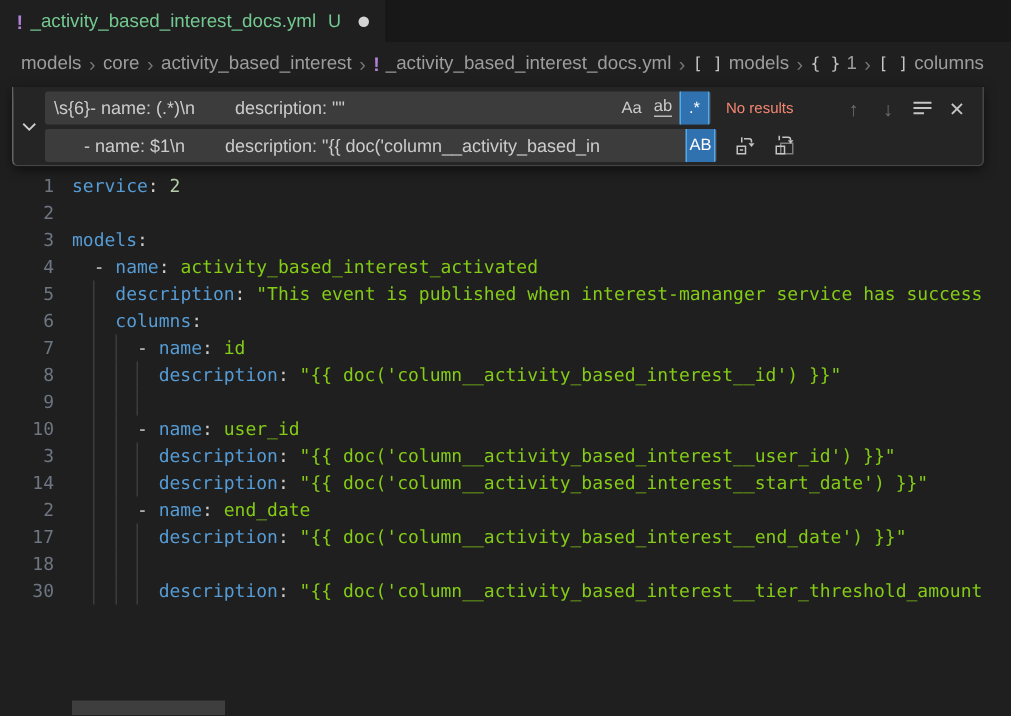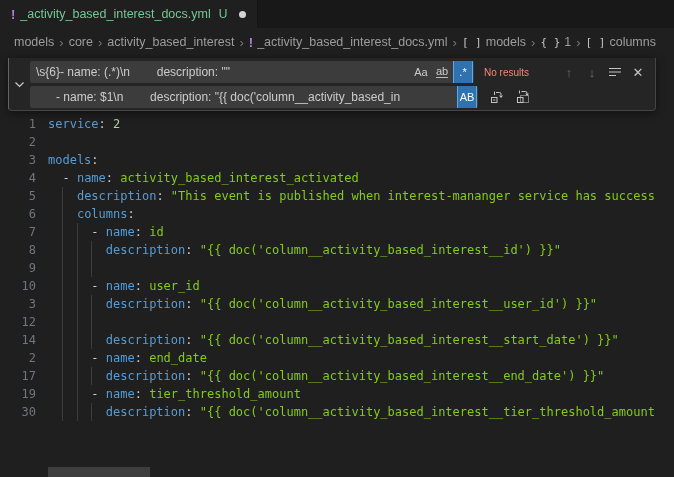--- a/index.html
+++ b/index.html
@@ -118,25 +118,24 @@
       <div class="cl"><span class="ln">2</span><span class="cd"></span></div>
       <div class="cl"><span class="ln">3</span><span class="cd"><span class="tk-k">models</span><span class="tk-p">:</span></span></div>
       <div class="cl"><span class="ln">4</span><span class="cd"><span class="tk-p">  - </span><span class="tk-k">name</span><span class="tk-p">: </span><span class="tk-v">activity_based_interest_activated</span></span></div>
       <div class="cl"><span class="ln">5</span><span class="cd"><i class="guide" style="left: 2ch;"></i><span class="tk-p">    </span><span class="tk-k">description</span><span class="tk-p">: </span><span class="tk-v">"This event is published when interest-mananger service has success</span></span></div>
       <div class="cl"><span class="ln">6</span><span class="cd"><i class="guide" style="left: 2ch;"></i><span class="tk-p">    </span><span class="tk-k">columns</span><span class="tk-p">:</span></span></div>
       <div class="cl"><span class="ln">7</span><span class="cd"><i class="guide" style="left: 2ch;"></i><i class="guide" style="left: 4ch;"></i><span class="tk-p">      - </span><span class="tk-k">name</span><span class="tk-p">: </span><span class="tk-v">id</span></span></div>
       <div class="cl"><span class="ln">8</span><span class="cd"><i class="guide" style="left: 2ch;"></i><i class="guide" style="left: 4ch;"></i><i class="guide" style="left: 6ch;"></i><span class="tk-p">        </span><span class="tk-k">description</span><span class="tk-p">: </span><span class="tk-v">"{{ doc('column__activity_based_interest__id') }}"</span></span></div>
       <div class="cl"><span class="ln">9</span><span class="cd"><i class="guide" style="left: 2ch;"></i><i class="guide" style="left: 4ch;"></i><i class="guide" style="left: 6ch;"></i></span></div>
       <div class="cl"><span class="ln">10</span><span class="cd"><i class="guide" style="left: 2ch;"></i><i class="guide" style="left: 4ch;"></i><span class="tk-p">      - </span><span class="tk-k">name</span><span class="tk-p">: </span><span class="tk-v">user_id</span></span></div>
       <div class="cl"><span class="ln">3</span><span class="cd"><i class="guide" style="left: 2ch;"></i><i class="guide" style="left: 4ch;"></i><i class="guide" style="left: 6ch;"></i><span class="tk-p">        </span><span class="tk-k">description</span><span class="tk-p">: </span><span class="tk-v">"{{ doc('column__activity_based_interest__user_id') }}"</span></span></div>
-      <div class="cl"><span class="ln">12</span><span class="cd"><i class="guide" style="left: 2ch;"></i><i class="guide" style="left: 4ch;"></i><i class="guide" style="left: 6ch;"></i></span></div>
       <div class="cl"><span class="ln">14</span><span class="cd"><i class="guide" style="left: 2ch;"></i><i class="guide" style="left: 4ch;"></i><i class="guide" style="left: 6ch;"></i><span class="tk-p">        </span><span class="tk-k">description</span><span class="tk-p">: </span><span class="tk-v">"{{ doc('column__activity_based_interest__start_date') }}"</span></span></div>
       <div class="cl"><span class="ln">2</span><span class="cd"><i class="guide" style="left: 2ch;"></i><i class="guide" style="left: 4ch;"></i><span class="tk-p">      - </span><span class="tk-k">name</span><span class="tk-p">: </span><span class="tk-v">end_date</span></span></div>
       <div class="cl"><span class="ln">17</span><span class="cd"><i class="guide" style="left: 2ch;"></i><i class="guide" style="left: 4ch;"></i><i class="guide" style="left: 6ch;"></i><span class="tk-p">        </span><span class="tk-k">description</span><span class="tk-p">: </span><span class="tk-v">"{{ doc('column__activity_based_interest__end_date') }}"</span></span></div>
-      <div class="cl"><span class="ln">19</span><span class="cd"><i class="guide" style="left: 2ch;"></i><i class="guide" style="left: 4ch;"></i><span class="tk-p">      - </span><span class="tk-k">name</span><span class="tk-p">: </span><span class="tk-v">tier_threshold_amount</span></span></div>
+      <div class="cl"><span class="ln">18</span><span class="cd"><i class="guide" style="left: 2ch;"></i><i class="guide" style="left: 4ch;"></i><i class="guide" style="left: 6ch;"></i></span></div>
       <div class="cl"><span class="ln">30</span><span class="cd"><i class="guide" style="left: 2ch;"></i><i class="guide" style="left: 4ch;"></i><i class="guide" style="left: 6ch;"></i><span class="tk-p">        </span><span class="tk-k">description</span><span class="tk-p">: </span><span class="tk-v">"{{ doc('column__activity_based_interest__tier_threshold_amount</span></span></div>
     </div>
   <div class="hscroll"></div>
 </div>
 
 <div class="findwidget">
   <div class="fw-toggle">
     <span>
       <svg width="11" height="11" viewBox="0 0 11 11">
           <path d="M1.5 3.5l4 4 4-4" fill="none" stroke="currentColor" stroke-width="1.2"></path>

